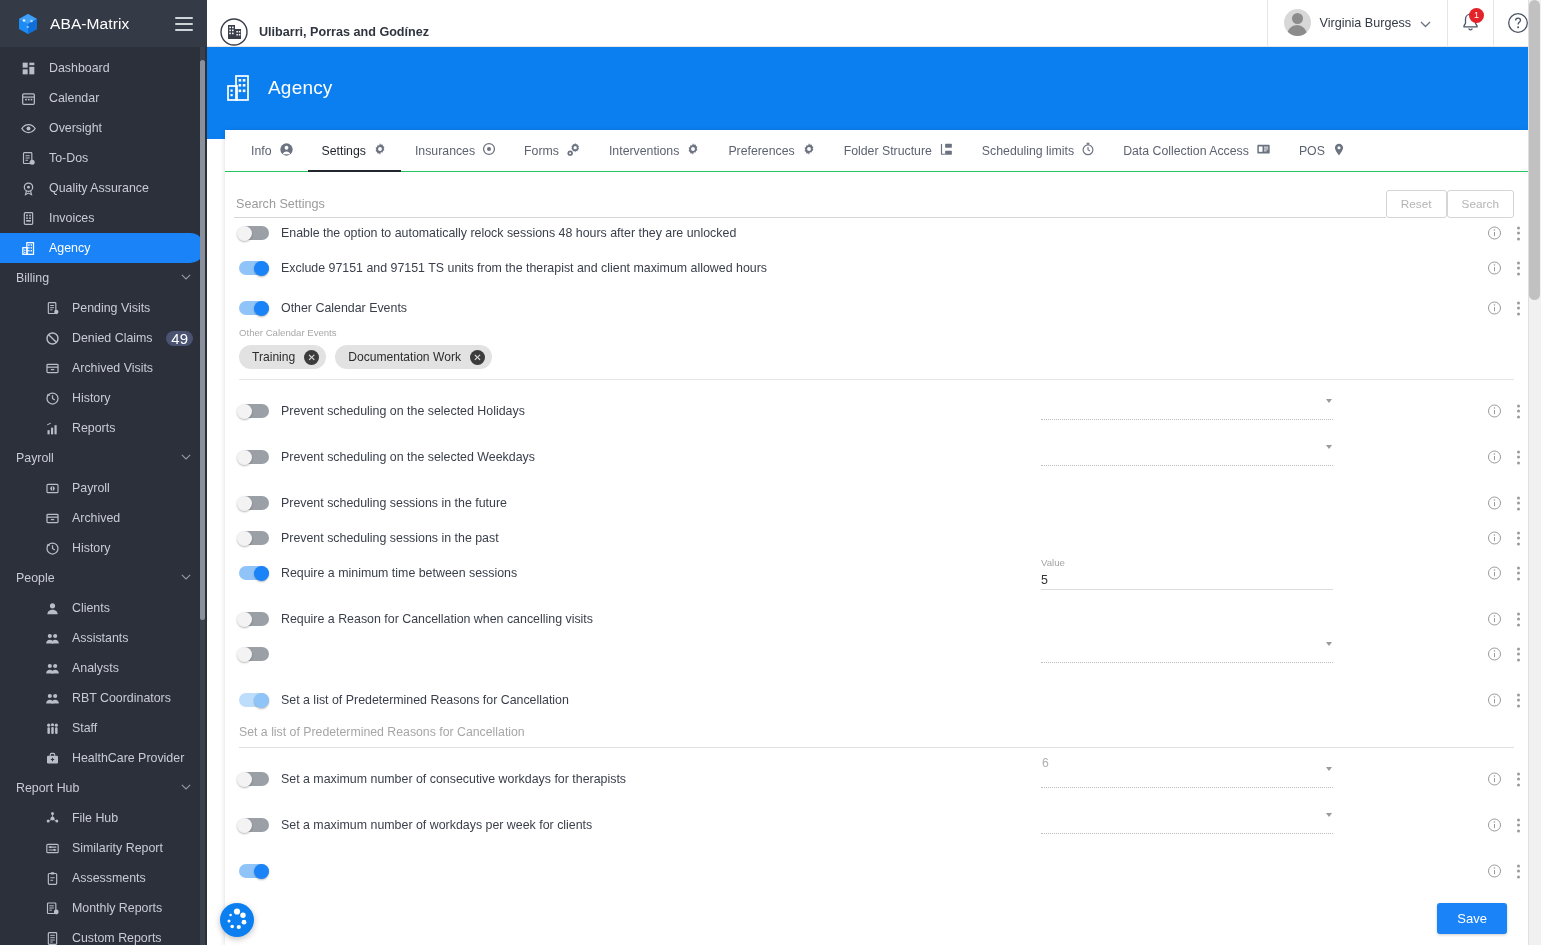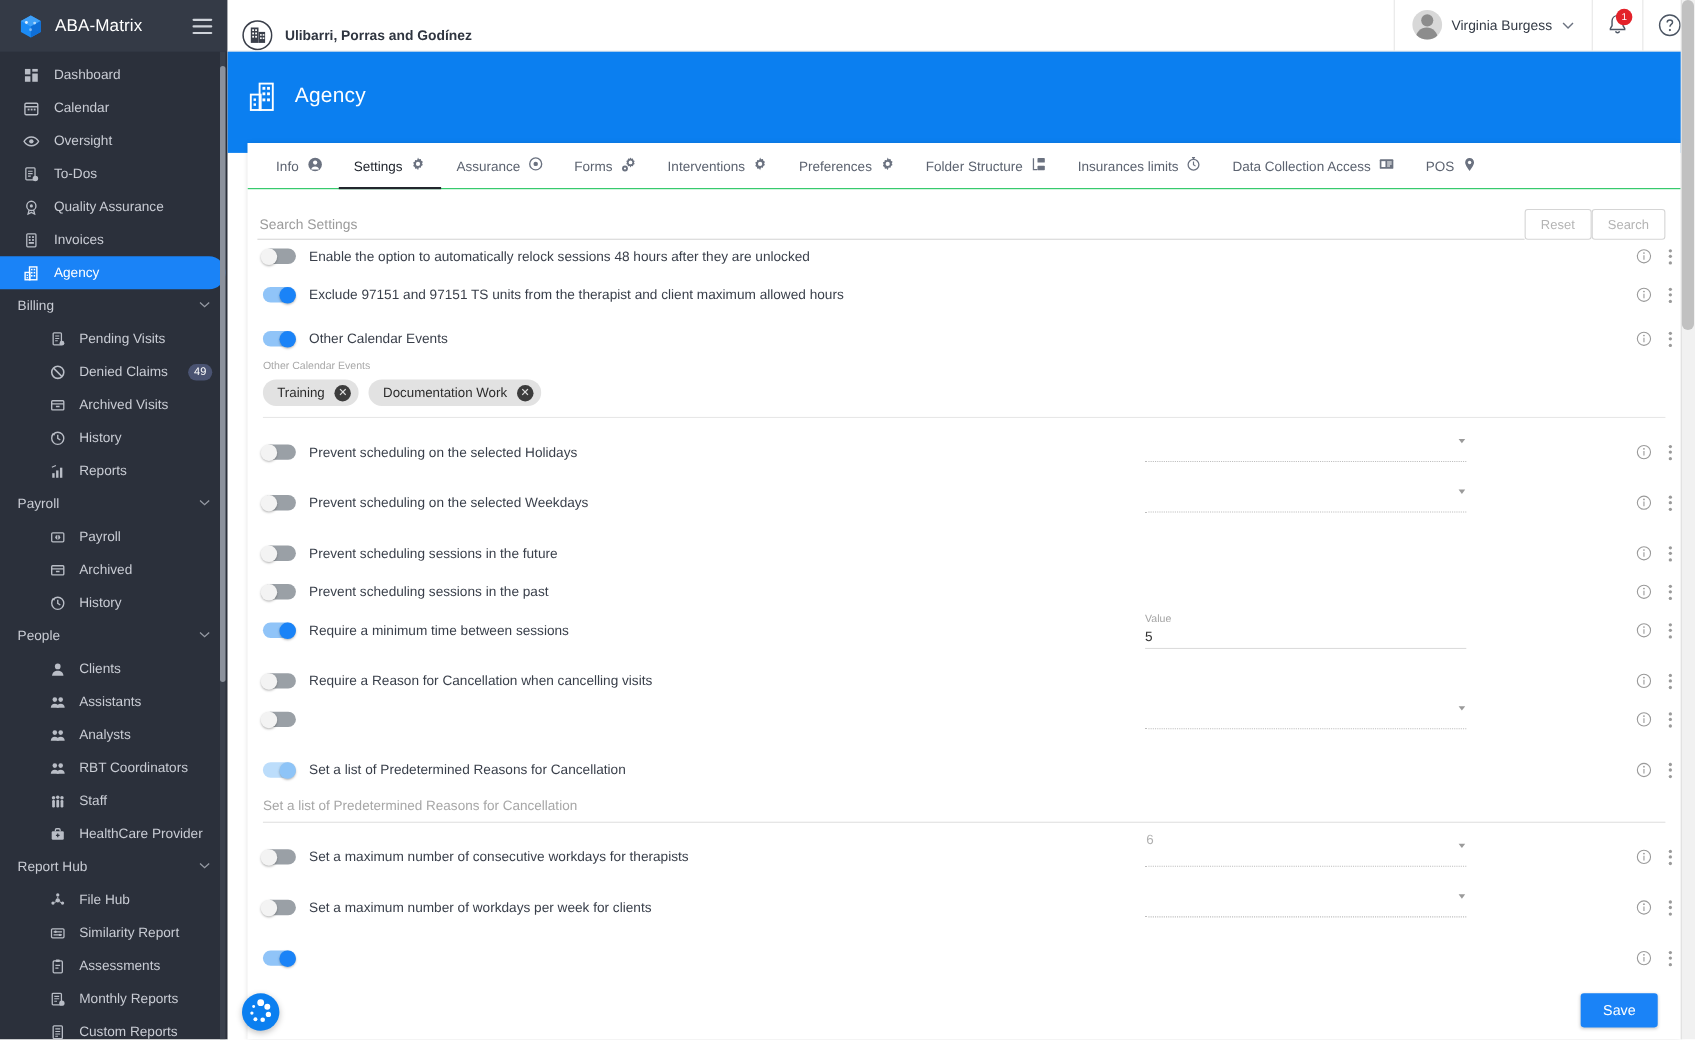--- a/index.html
+++ b/index.html
@@ -63,21 +63,21 @@
     display: flex; align-items: center;
     height: 30px; padding: 0 16px 0 16px;
     font-size: 12.4px; color: #c9ccd4;
     cursor: pointer;
   }
   .sb-group .gl { flex: 1; }
   .chev { width: 10px; height: 10px; opacity: .75; }
   .badge {
     margin-left: auto; margin-right: 14px;
     background: #4a5372; color: #fff;
-    font-size: 10px; line-height: 15px;
+    font-size: 15px; line-height: 15px;
     min-width: 22px; height: 15px;
     border-radius: 8px; text-align: center;
     padding: 0 5px;
   }
   .sb-track {
     position: absolute; right: 2px; top: 47px;
     width: 5px; height: 898px; background: #3a404c;
   }
   .sb-thumb {
     position: absolute; right: 2px; top: 60px;
@@ -698,21 +698,21 @@
             </svg></span>
         </div>
         <div class="tab active">
           <span class="tl">Settings</span>
           <span><svg width="14" height="14" viewBox="0 0 18 18">
               <path d="M9 1.6l1.1 1.9 2.2-.3.5 2.1 1.9 1.1-1 2 1 2-1.9 1.1-.5 2.1-2.2-.3L9 16.4l-1.1-1.9-2.2.3-.5-2.1L3.3 11.5l1-2-1-2 1.9-1.1.5-2.1 2.2.3z" fill="#6b7280"></path>
               <circle cx="9" cy="9" r="2.5" fill="#fff"></circle>
             </svg></span>
         </div>
         <div class="tab">
-          <span class="tl">Assurance</span>
+          <span class="tl">Insurances</span>
           <span><svg width="14" height="14" viewBox="0 0 18 18">
               <circle cx="9" cy="9" r="7" fill="none" stroke="#6b7280" stroke-width="1.6"></circle>
               <circle cx="9" cy="9" r="2.6" fill="#6b7280"></circle>
             </svg></span>
         </div>
         <div class="tab">
           <span class="tl">Forms</span>
           <span><svg width="15" height="15" viewBox="0 0 18 18">
               <path d="M11 1.3l.9 1.5 1.8-.2.4 1.7 1.5.9-.8 1.6.8 1.6-1.5.9-.4 1.7-1.8-.2-.9 1.5-.9-1.5-1.8.2-.4-1.7L6.4 8.4l.8-1.6-.8-1.6 1.5-.9.4-1.7 1.8.2z" fill="#6b7280"></path>
               <circle cx="11" cy="6.8" r="2" fill="#fff"></circle>
@@ -736,21 +736,21 @@
         </div>
         <div class="tab">
           <span class="tl">Folder Structure</span>
           <span><svg width="15" height="15" viewBox="0 0 18 18">
               <path d="M3 2.3v12.4h4.4" fill="none" stroke="#6b7280" stroke-width="1.4"></path>
               <rect x="7.4" y="2" width="8" height="5" rx=".8" fill="#6b7280"></rect>
               <rect x="7.4" y="10.4" width="8" height="5" rx=".8" fill="#6b7280"></rect>
             </svg></span>
         </div>
         <div class="tab">
-          <span class="tl">Insurances limits</span>
+          <span class="tl">Scheduling limits</span>
           <span><svg width="14" height="14" viewBox="0 0 18 18">
               <circle cx="9" cy="10" r="6.3" fill="none" stroke="#6b7280" stroke-width="1.5"></circle>
               <path d="M9 6.3V10l2.4 1.6" fill="none" stroke="#6b7280" stroke-width="1.4"></path>
               <path d="M7.2 1.7h3.6" stroke="#6b7280" stroke-width="1.5"></path>
               <path d="M9 1.7v2" stroke="#6b7280" stroke-width="1.5"></path>
             </svg></span>
         </div>
         <div class="tab">
           <span class="tl">Data Collection Access</span>
           <span><svg width="15" height="15" viewBox="0 0 18 18">

